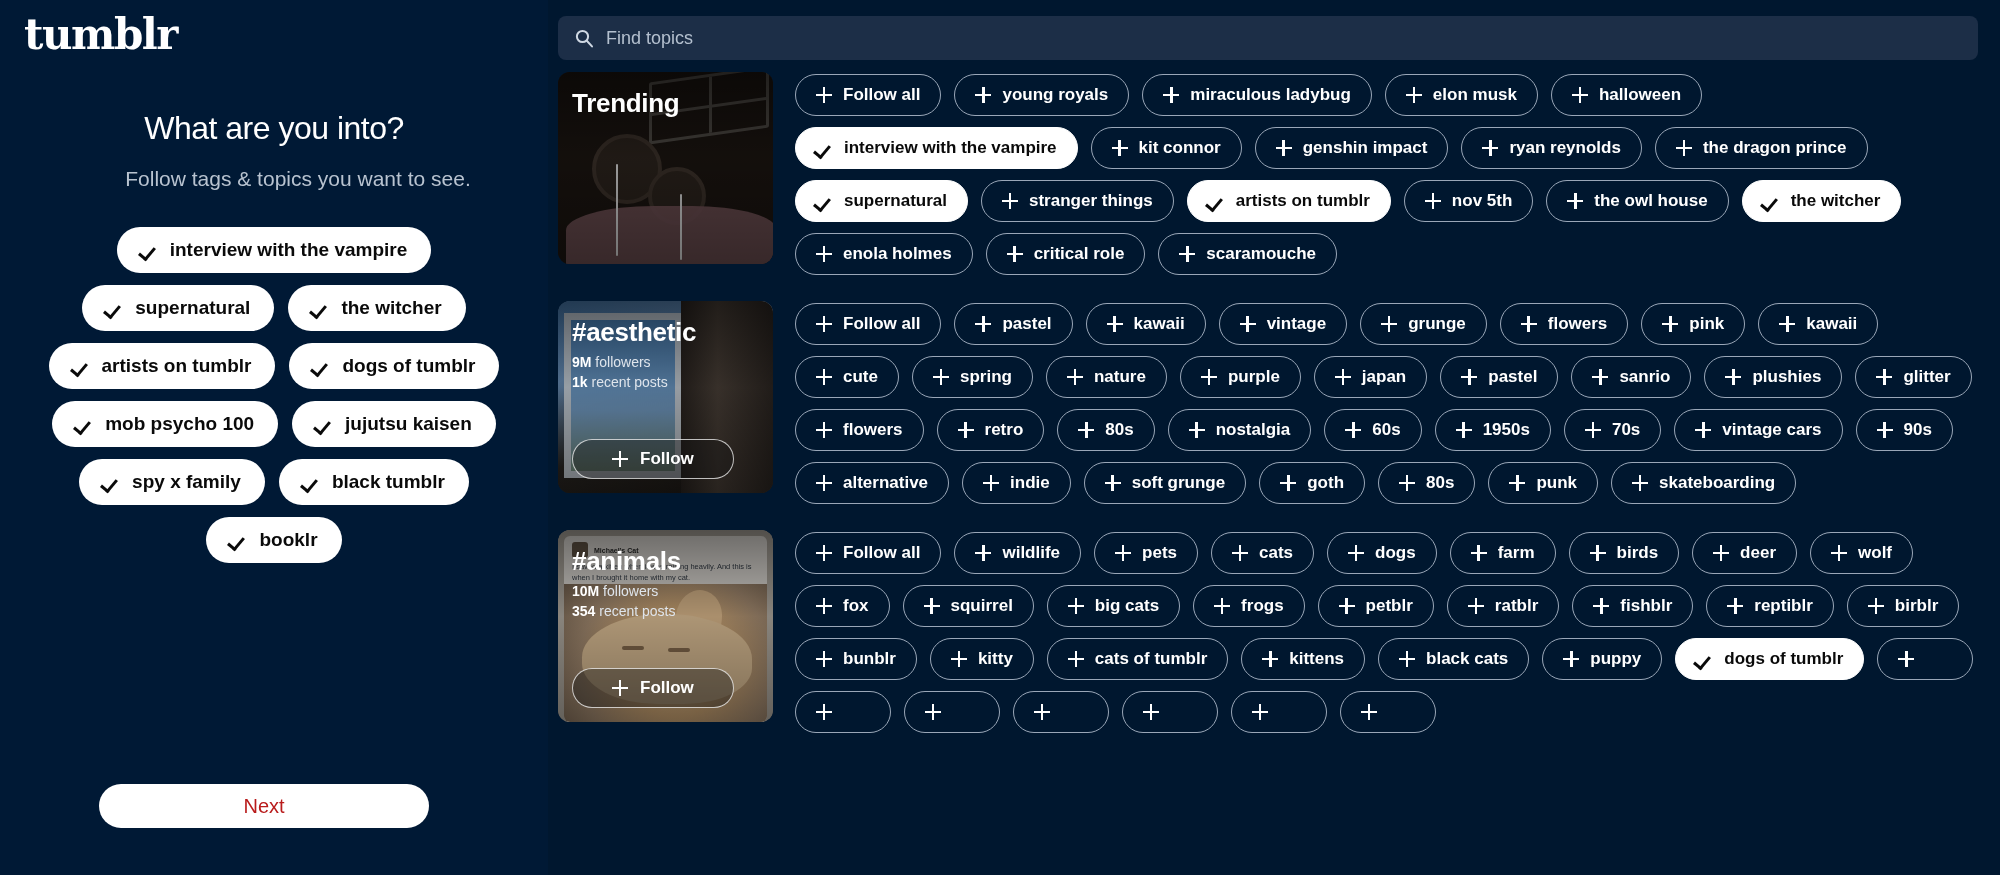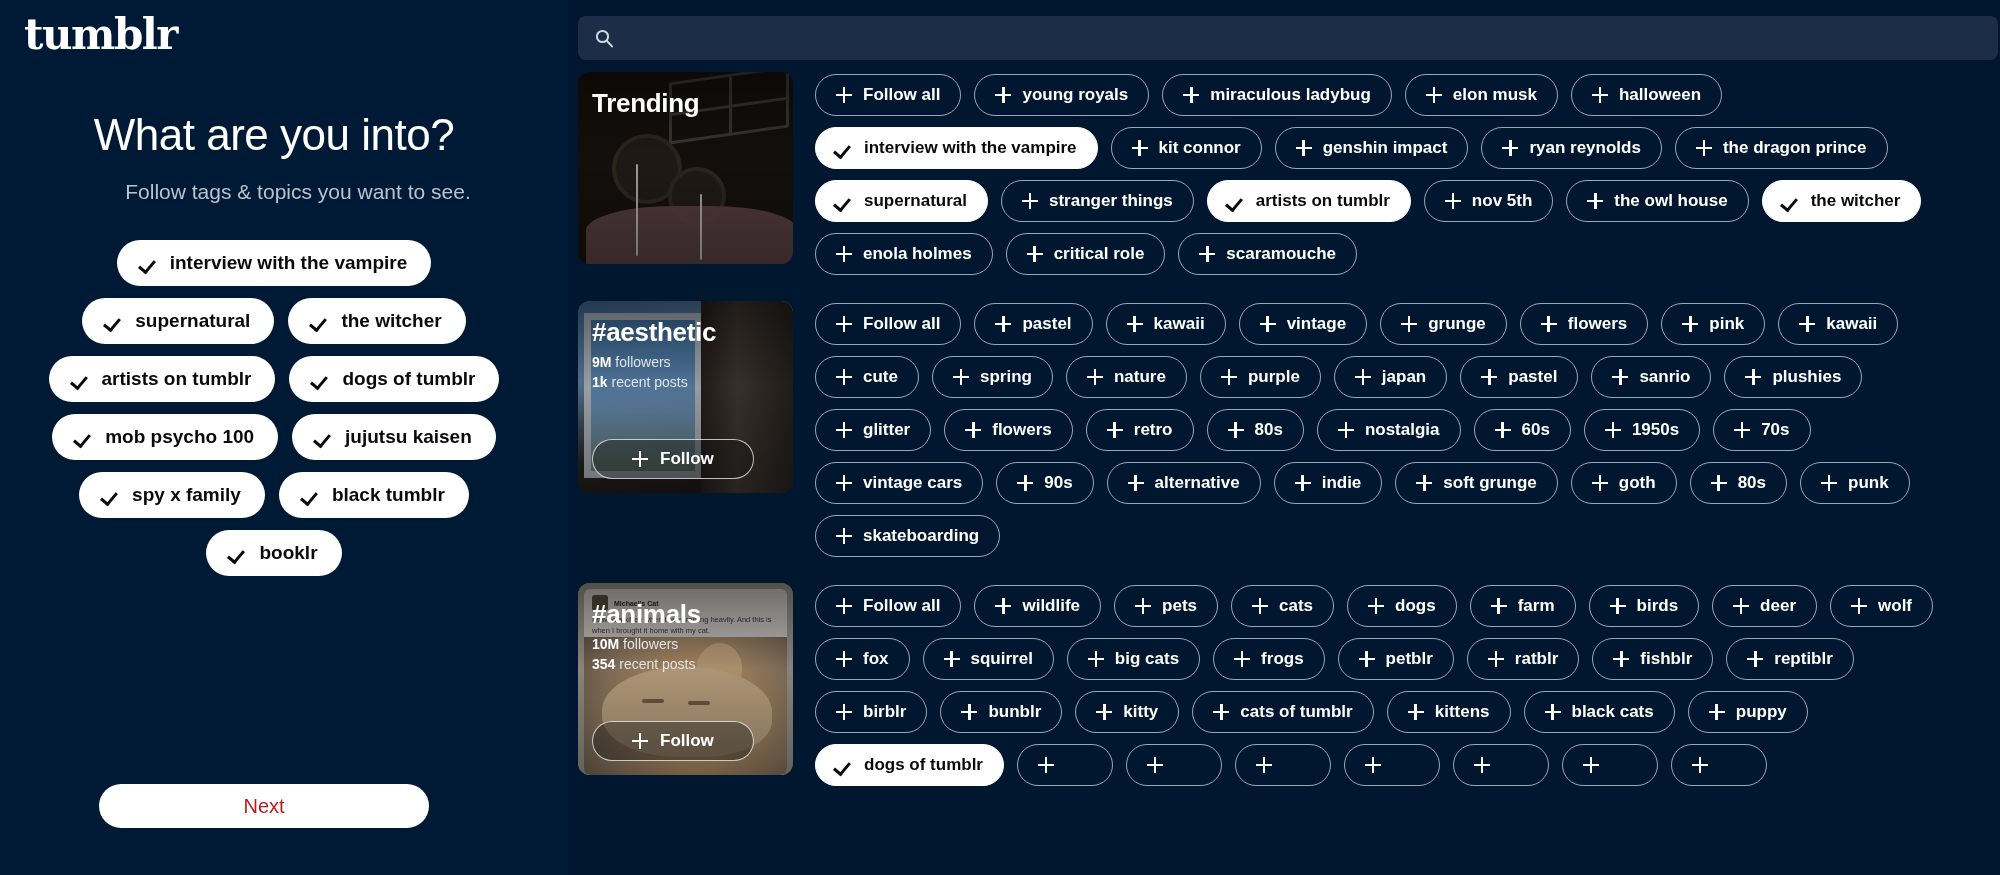--- a/index.html
+++ b/index.html
@@ -2,21 +2,21 @@
 <html><head>
 <meta charset="utf-8">
 <style>
   * { box-sizing: border-box; margin: 0; padding: 0; }
   html, body {
     width: 2000px; height: 875px;
     background: #001935;
     font-family: "Liberation Sans", sans-serif;
     overflow: hidden;
   }
-  .app { position: relative; width: 2000px; height: 875px; display: flex; gap: 20px; }
+  .app { position: relative; width: 2000px; height: 875px; display: flex; }
 
   
   .left-panel {
     width: 548px; height: 875px;
     background: #001935;
     position: relative;
     flex: 0 0 548px;
   }
   .logo {
     position: absolute; left: 24px; top: 10px;
@@ -25,21 +25,21 @@
     font-size: 42px;
     letter-spacing: -1.5px;
     color: #ffffff;
   }
   .left-inner {
     position: absolute; left: 0; top: 0; width: 548px; height: 875px;
     display: flex; flex-direction: column; align-items: center;
   }
   .heading {
     margin-top: 110px;
-    font-size: 44px;
+    font-size: 32px;
     font-weight: 400;
     color: #ffffff;
     letter-spacing: -0.5px;
   }
   .subheading {
     margin-top: 20px;
     font-size: 21px;
     color: #b8c3d0;
     text-align: center;
     font-weight: 400;
@@ -285,20 +285,21 @@
 
   <div class="right-panel">
 
     <div class="search-bar">
       <span class="search-icon">
         <svg width="20" height="20" viewBox="0 0 20 20" fill="none" stroke="#cfd8e3" stroke-width="2">
           <circle cx="8.5" cy="8.5" r="5.6"></circle>
           <line x1="12.8" y1="12.8" x2="18" y2="18.4" stroke-linecap="round"></line>
         </svg>
       </span>
+      <input class="search-input" type="text" placeholder="Find topics" style="">
     </div>
 
     <div class="content-scroll" id="sections">
         <div class="section">
           <div class="card">
             <div class="art art-trending">
       <div class="win"></div>
       <div class="fig1"></div>
               <div class="fig2"></div>
       <div class="blanket"></div>

